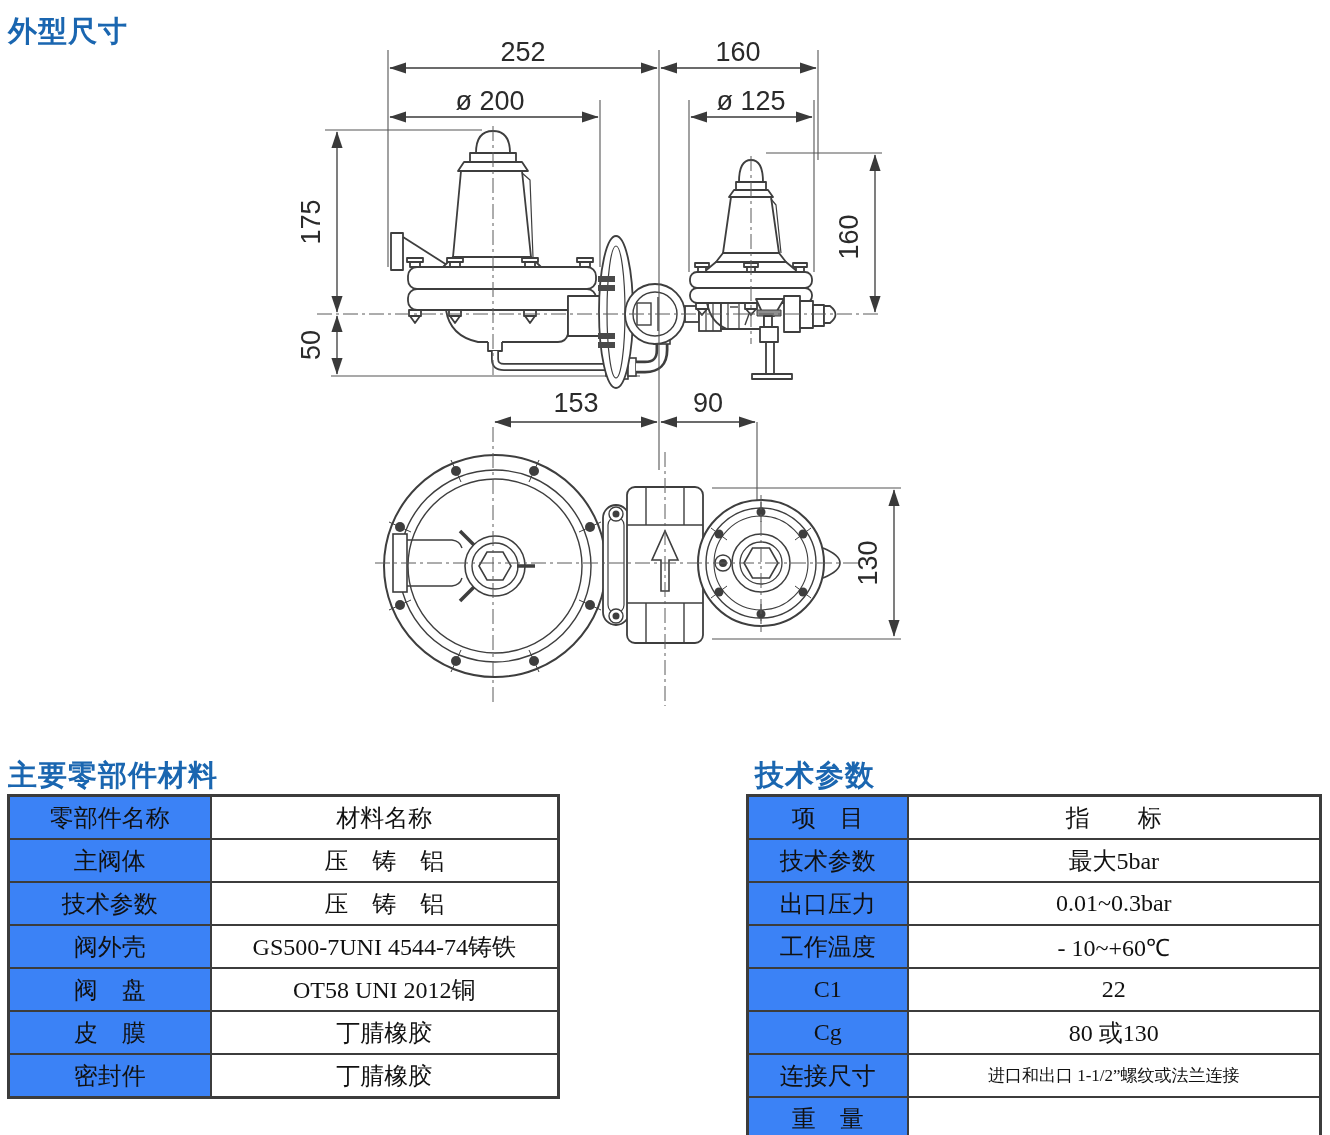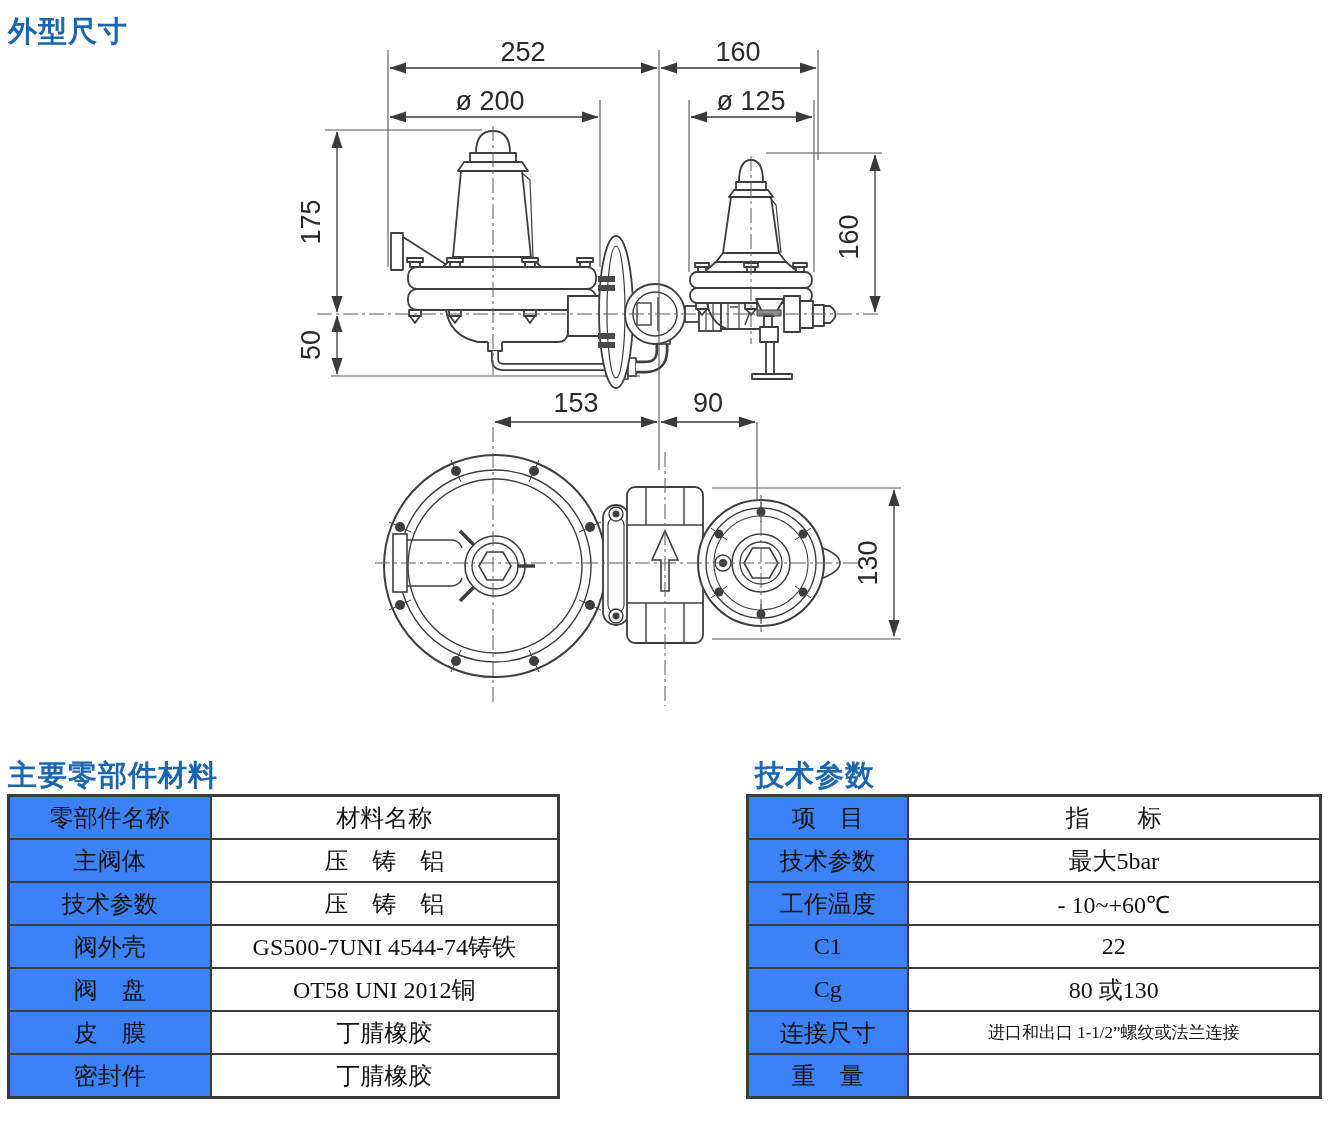--- a/index.html
+++ b/index.html
@@ -338,20 +338,24 @@
     <tbody>
       <tr>
         <td class="key">项　目</td>
         <td>指　　标</td>
       </tr>
       <tr>
         <td class="key">技术参数</td>
         <td>最大5bar</td>
       </tr>
       <tr>
+        <td class="key">出口压力</td>
+        <td>0.01~0.3bar</td>
+      </tr>
+      <tr>
         <td class="key">工作温度</td>
         <td>- 10~+60℃</td>
       </tr>
       <tr>
         <td class="key">C1</td>
         <td>22</td>
       </tr>
       <tr>
         <td class="key">Cg</td>
         <td>80 或130</td>

